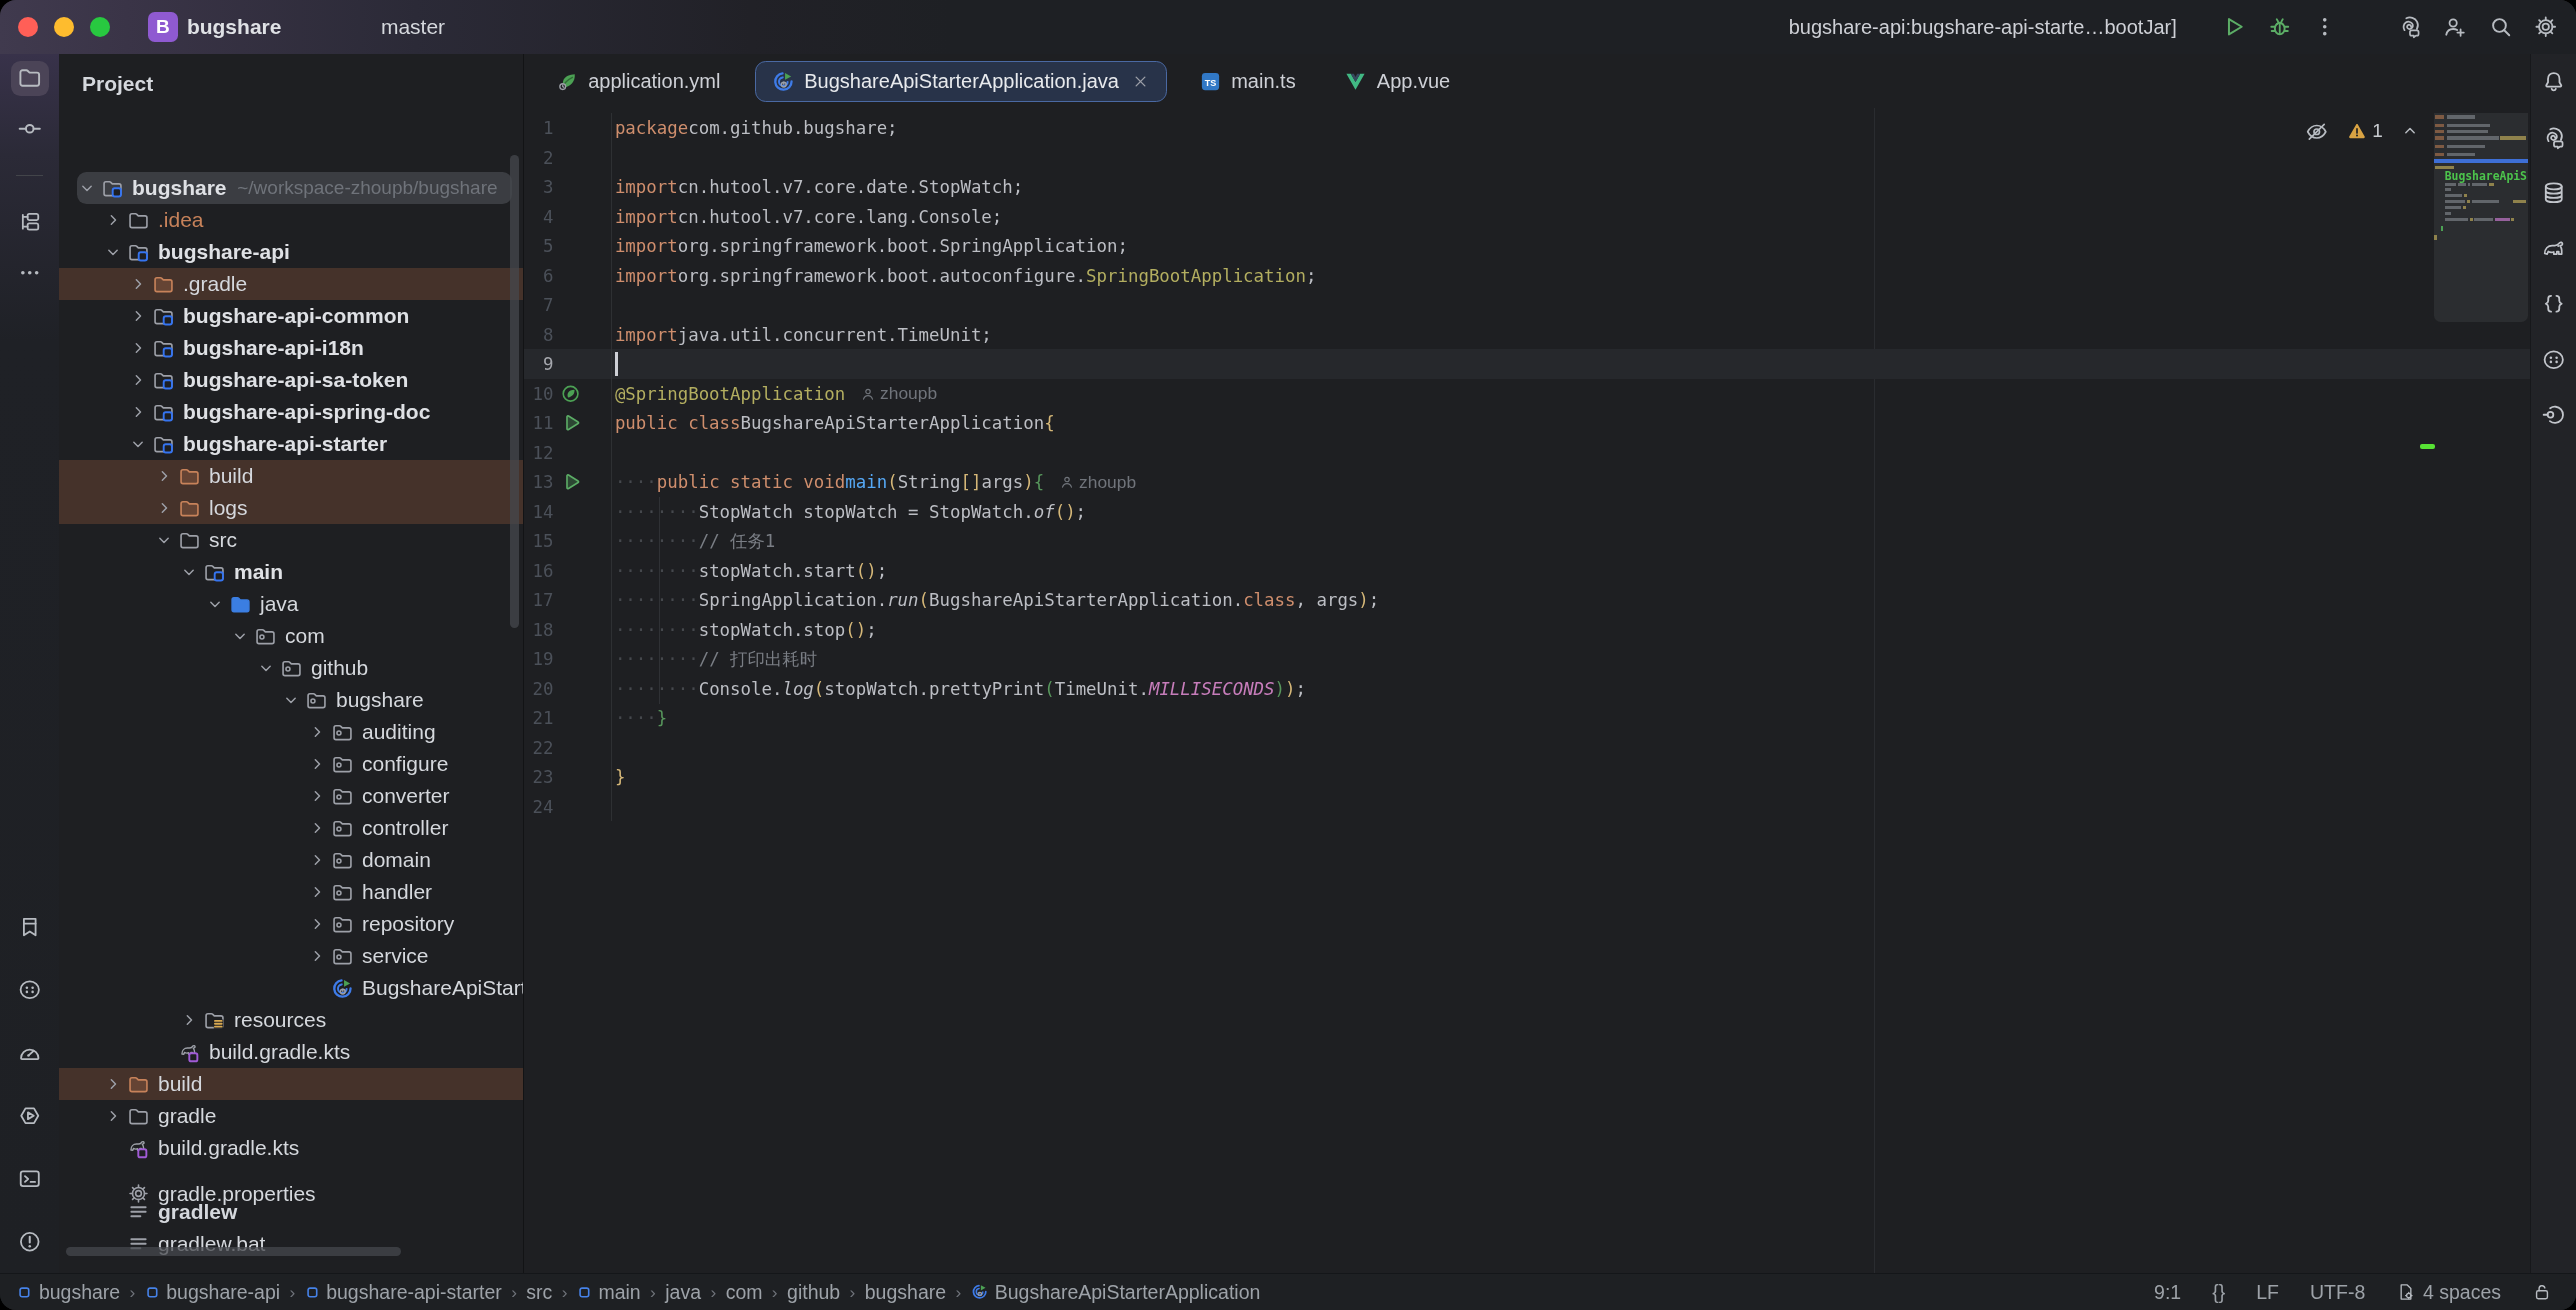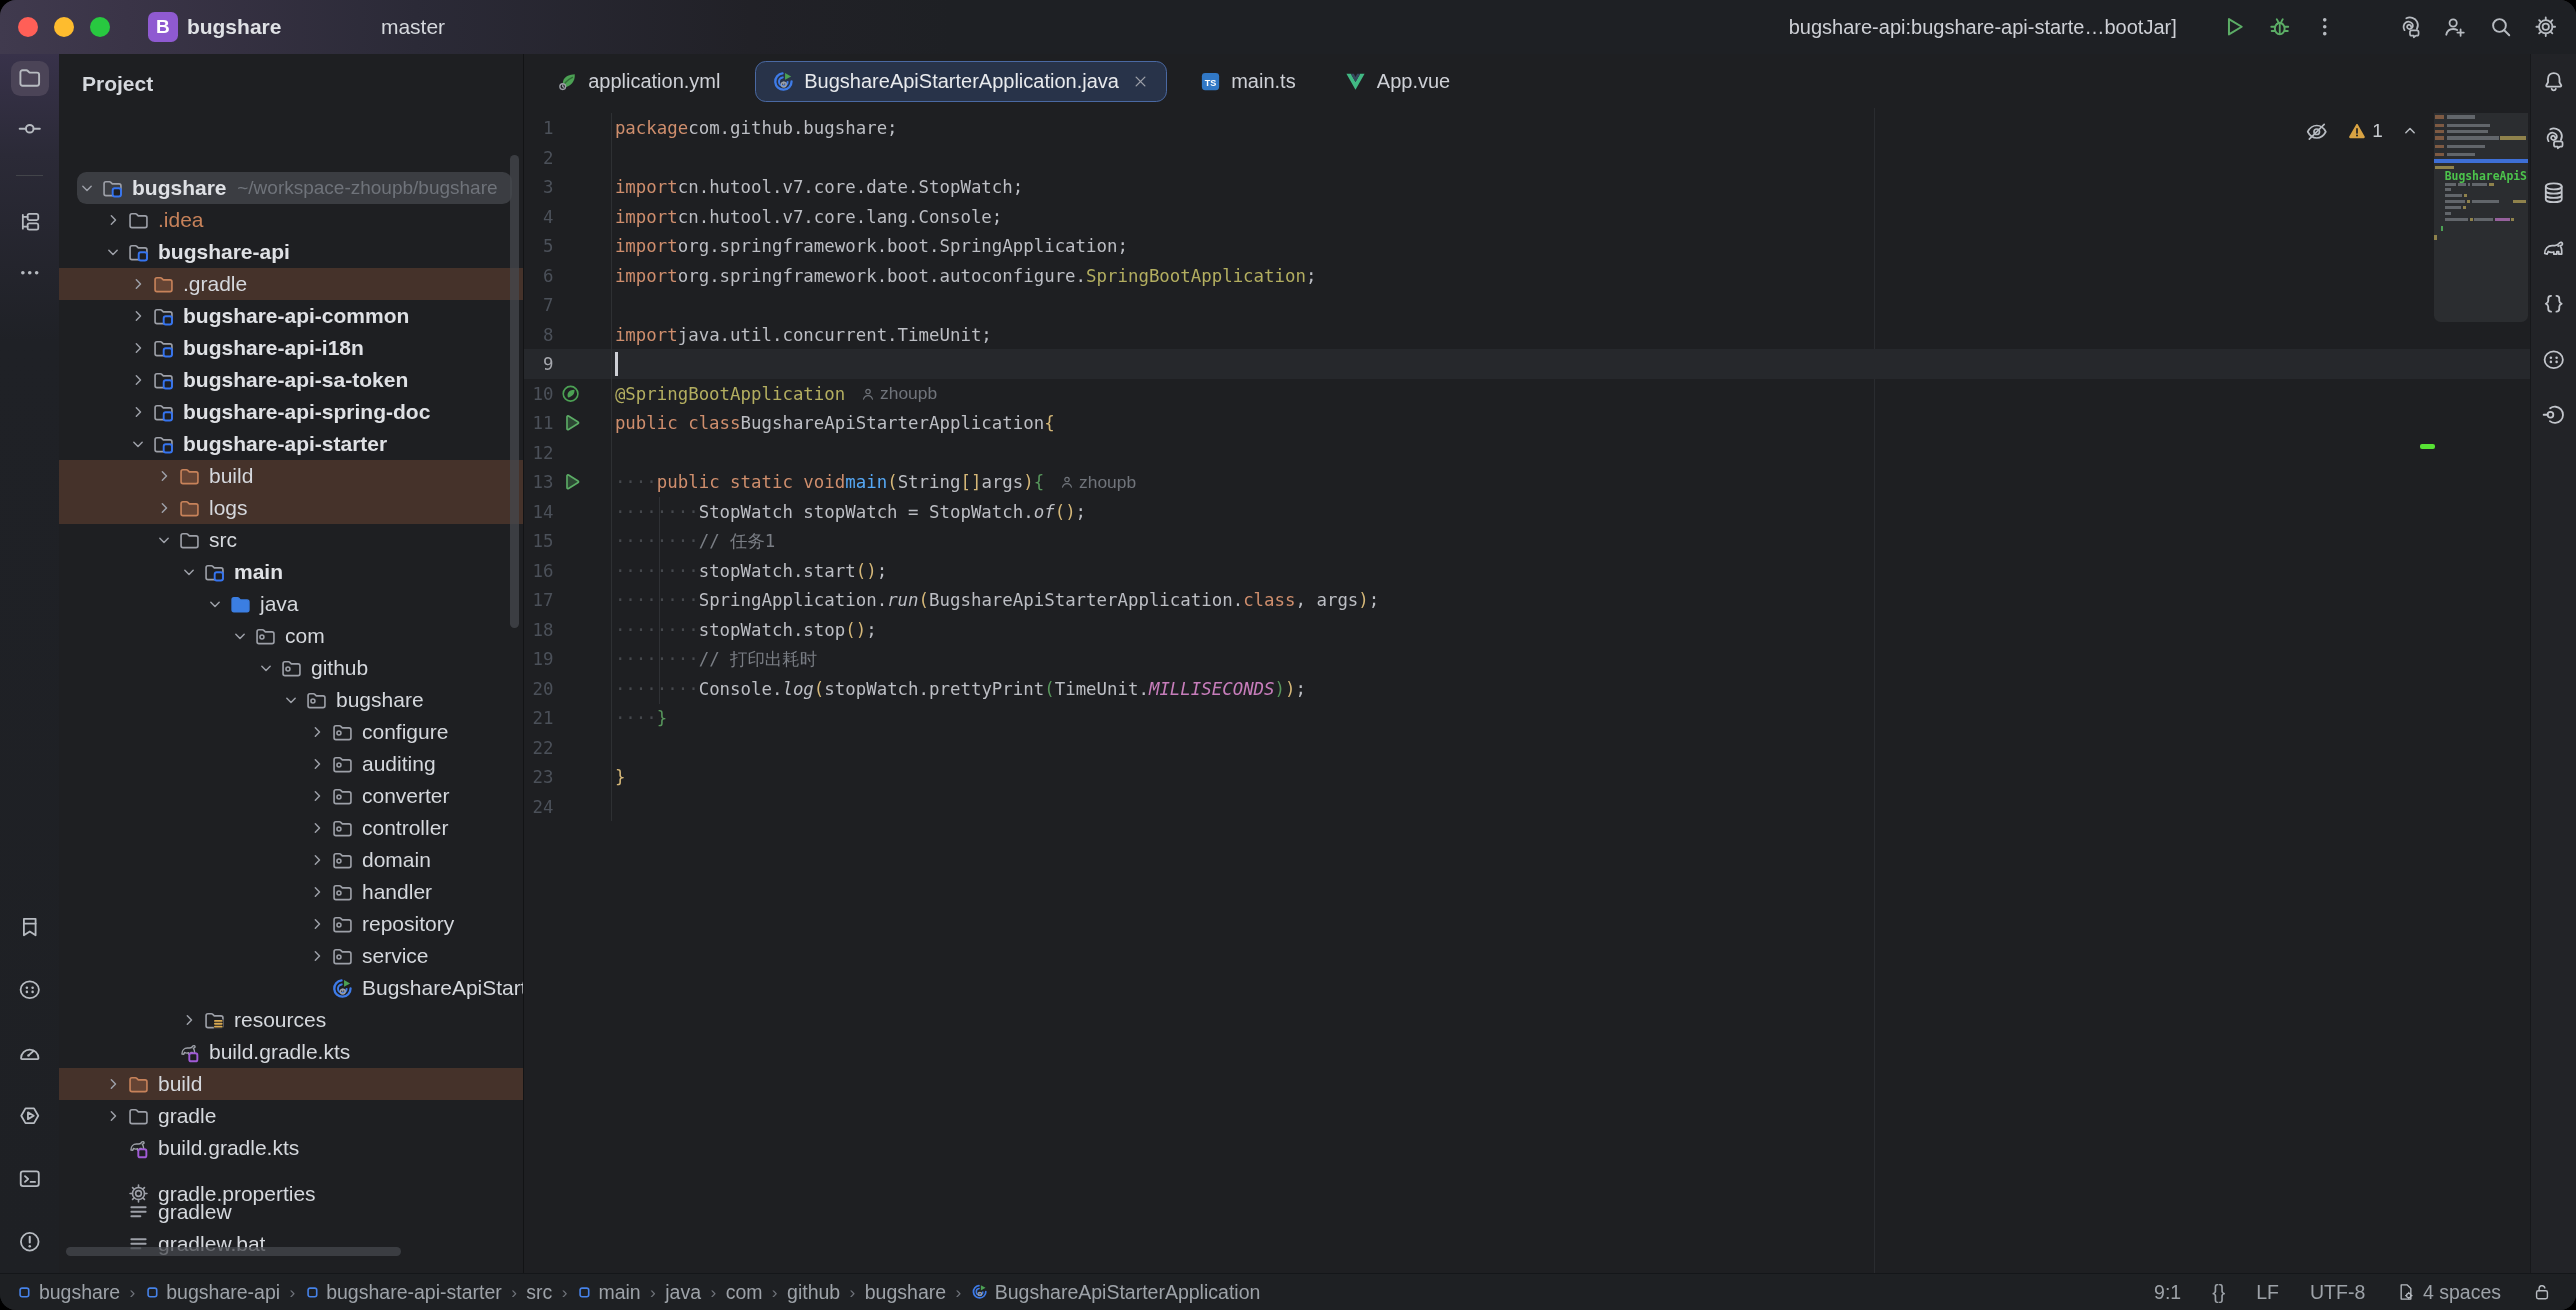--- a/index.html
+++ b/index.html
@@ -539,37 +539,37 @@
               <svg viewBox="0 0 24 24">
                 <path d="M10 7l5 5-5 5" stroke="currentColor" fill="none" stroke-linecap="round" stroke-linejoin="round" stroke-width="1.8"></path>
               </svg>
             </span>
             <span class="icon ticon">
               <svg viewBox="0 0 24 24">
                 <path d="M3.2 7c0-1.1.9-2 2-2h3.6c.5 0 1 .2 1.4.6l1.6 1.6h7c1.1 0 2 .9 2 2v8.3c0 1.1-.9 2-2 2H5.2c-1.1 0-2-.9-2-2z" stroke="currentColor" fill="none" stroke-linecap="round" stroke-linejoin="round" stroke-width="1.7"></path>
                 <circle cx="8.3" cy="12.6" r="2.1" stroke="currentColor" fill="none" stroke-linecap="round" stroke-linejoin="round" stroke-width="1.6"></circle>
               </svg>
             </span>
+            <span class="tlabel">auditing</span>
+          </div>
+        </div>
+        <div class="trow">
+          <div class="rowinner" style="margin-left: 248px;">
+            <span class="icon tchev">
+              <svg viewBox="0 0 24 24">
+                <path d="M10 7l5 5-5 5" stroke="currentColor" fill="none" stroke-linecap="round" stroke-linejoin="round" stroke-width="1.8"></path>
+              </svg>
+            </span>
+            <span class="icon ticon">
+              <svg viewBox="0 0 24 24">
+                <path d="M3.2 7c0-1.1.9-2 2-2h3.6c.5 0 1 .2 1.4.6l1.6 1.6h7c1.1 0 2 .9 2 2v8.3c0 1.1-.9 2-2 2H5.2c-1.1 0-2-.9-2-2z" stroke="currentColor" fill="none" stroke-linecap="round" stroke-linejoin="round" stroke-width="1.7"></path>
+                <circle cx="8.3" cy="12.6" r="2.1" stroke="currentColor" fill="none" stroke-linecap="round" stroke-linejoin="round" stroke-width="1.6"></circle>
+              </svg>
+            </span>
             <span class="tlabel">configure</span>
-          </div>
-        </div>
-        <div class="trow">
-          <div class="rowinner" style="margin-left: 248px;">
-            <span class="icon tchev">
-              <svg viewBox="0 0 24 24">
-                <path d="M10 7l5 5-5 5" stroke="currentColor" fill="none" stroke-linecap="round" stroke-linejoin="round" stroke-width="1.8"></path>
-              </svg>
-            </span>
-            <span class="icon ticon">
-              <svg viewBox="0 0 24 24">
-                <path d="M3.2 7c0-1.1.9-2 2-2h3.6c.5 0 1 .2 1.4.6l1.6 1.6h7c1.1 0 2 .9 2 2v8.3c0 1.1-.9 2-2 2H5.2c-1.1 0-2-.9-2-2z" stroke="currentColor" fill="none" stroke-linecap="round" stroke-linejoin="round" stroke-width="1.7"></path>
-                <circle cx="8.3" cy="12.6" r="2.1" stroke="currentColor" fill="none" stroke-linecap="round" stroke-linejoin="round" stroke-width="1.6"></circle>
-              </svg>
-            </span>
-            <span class="tlabel">auditing</span>
           </div>
         </div>
         <div class="trow">
           <div class="rowinner" style="margin-left: 248px;">
             <span class="icon tchev">
               <svg viewBox="0 0 24 24">
                 <path d="M10 7l5 5-5 5" stroke="currentColor" fill="none" stroke-linecap="round" stroke-linejoin="round" stroke-width="1.8"></path>
               </svg>
             </span>
             <span class="icon ticon">
@@ -758,21 +758,21 @@
               <svg viewBox="0 0 24 24">
                 <circle cx="12" cy="12" r="3" stroke="currentColor" fill="none" stroke-linecap="round" stroke-linejoin="round" stroke-width="1.7"></circle>
                 <circle cx="12" cy="12" r="6.3" stroke="currentColor" fill="none" stroke-linecap="round" stroke-linejoin="round" stroke-width="1.7"></circle>
                 <path d="M12 3.2v2.5M12 18.3v2.5M3.2 12h2.5M18.3 12h2.5M5.8 5.8l1.8 1.8M16.4 16.4l1.8 1.8M18.2 5.8l-1.8 1.8M7.6 16.4l-1.8 1.8" stroke="currentColor" fill="none" stroke-linecap="round" stroke-linejoin="round" stroke-width="1.7"></path>
               </svg>
             </span>
             <span class="tlabel">gradle.properties</span>
           </div>
         </div>
         <div class="trow">
-          <div class="rowinner" style="margin-left: 44px;">
+          <div class="rowinner" style="margin-left: 44px; font-weight: bold;">
             <span style="width: 24px; flex: 0 0 24px;"></span>
             <span class="icon ticon">
               <svg viewBox="0 0 24 24">
                 <path d="M4.5 6.5h15M4.5 11.2h15M4.5 15.9h9.5" stroke="currentColor" fill="none" stroke-linecap="round" stroke-linejoin="round" stroke-width="1.9"></path>
               </svg>
             </span>
             <span class="tlabel">gradlew</span>
           </div>
         </div>
         <div class="trow">

